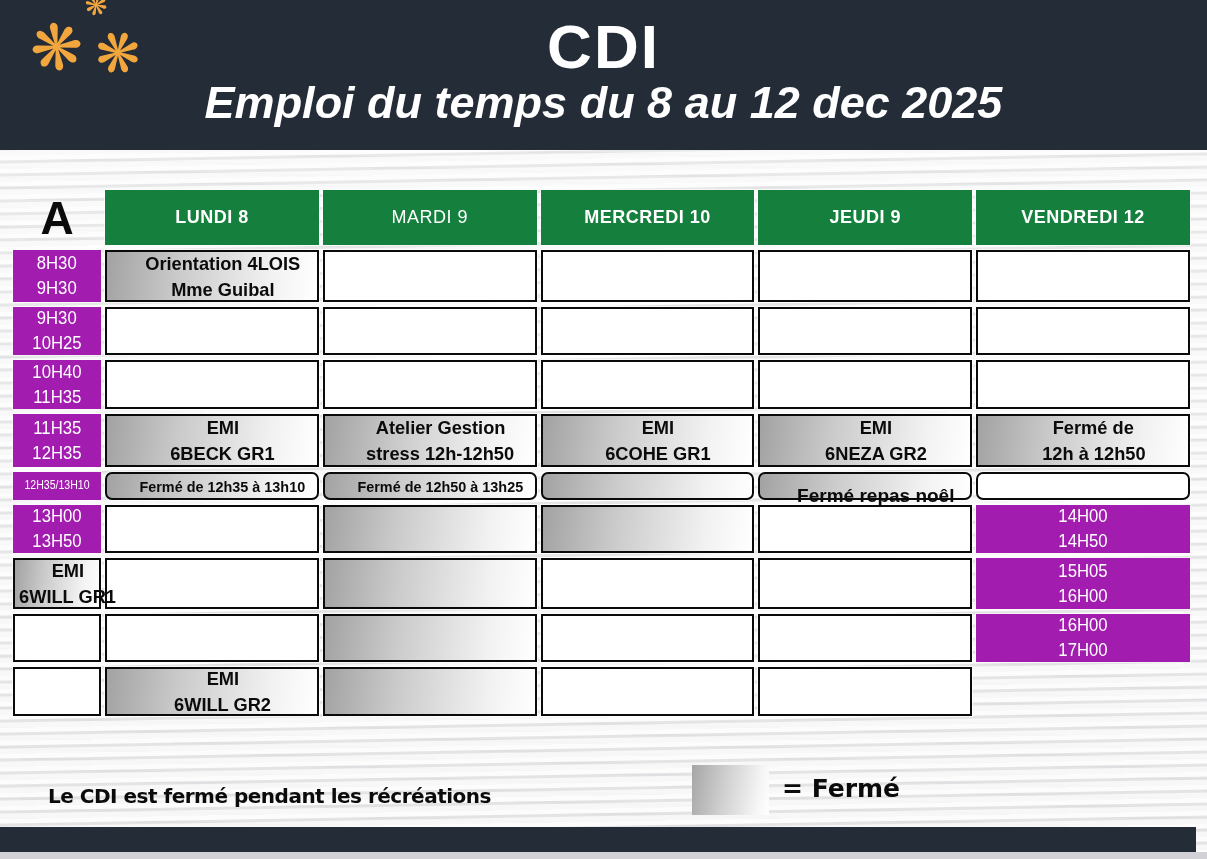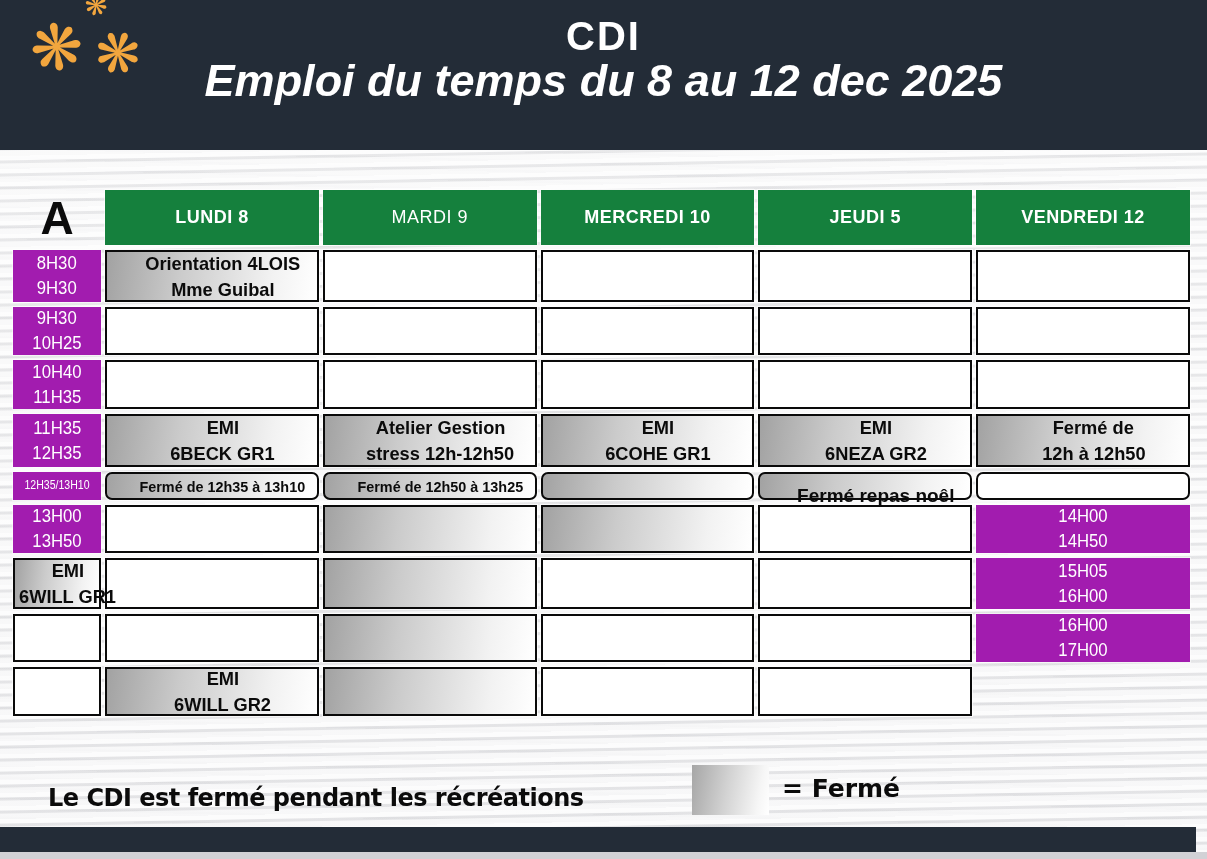--- a/index.html
+++ b/index.html
@@ -20,21 +20,21 @@
   .header{
     position:absolute;left:0;top:0;width:1207px;height:150px;
     background:#232c37;color:#fff;text-align:center;
   }
   .stars{position:absolute;left:22px;top:-10px;width:150px;height:110px;color:#f2a63e;}
   .stars span{position:absolute;display:inline-block;line-height:1;}
   .star-small{left:62px;top:2px;font-size:28px;transform:rotate(14deg);}
   .star-large{left:8px;top:26px;font-size:64px;transform:rotate(-8deg);}
   .star-right{left:72px;top:36px;font-size:56px;transform:rotate(22deg);}
   .title{
-    font-size:40px;font-weight:800;letter-spacing:2px;line-height:1;
+    font-size:62px;font-weight:800;letter-spacing:2px;line-height:1;
     padding-top:16px;
   }
   .subtitle{
     font-size:45px;font-weight:700;font-style:italic;letter-spacing:0px;
     margin-top:2px;line-height:1;
   }
   
   .timetable{
     position:absolute;left:13px;top:190px;width:1177px;
     display:grid;
@@ -74,21 +74,21 @@
   .cell.closed{
     background:linear-gradient(97deg,#a2a2a2 0%,#cbcbcb 35%,#f2f2f2 78%,#ffffff 100%);
   }
   .cell.r5{font-size:15px;border-radius:7px;}
   .cell.r5.c3 .line{transform:translateY(9px);font-size:19px;white-space:nowrap;}
   .cell .line{transform:scaleX(.96);white-space:nowrap;}
   
   .legend-note{
     position:absolute;left:48px;top:784px;width:620px;
     font-family:"DejaVu Sans", sans-serif;
-    font-size:24px;font-weight:700;color:#0b0b0b;letter-spacing:-0.5px;
+    font-size:20px;font-weight:700;color:#0b0b0b;letter-spacing:-0.5px;
   }
   .legend-swatch{
     position:absolute;left:692px;top:765px;width:77px;height:50px;
     background:linear-gradient(100deg,#a6a6a6 0%,#d2d2d2 45%,#f6f6f6 85%,#fff 100%);
   }
   .legend-eq{
     position:absolute;left:782px;top:774px;
     font-family:"DejaVu Sans", sans-serif;
     font-size:25px;font-weight:700;color:#0b0b0b;
   }
@@ -116,21 +116,21 @@
   <div class="title">CDI</div>
   <div class="subtitle">Emploi du temps du 8 au 12 dec 2025</div>
 </div>
 
 <div class="timetable">
   <div class="corner">A</div>
 
 <div class="day">LUNDI 8</div>
     <div class="day regular">MARDI 9</div>
     <div class="day">MERCREDI 10</div>
-    <div class="day">JEUDI  5</div>
+    <div class="day">JEUDI  9</div>
     <div class="day">VENDREDI 12</div>
     <div class="time">
       <div class="tline">8H30</div>
       <div class="tline">9H30</div>
     </div>
     <div class="cell closed r1 c0">
       <div class="line">Orientation 4LOIS</div>
       <div class="line">Mme Guibal</div>
     </div>
     <div class="cell open r1 c1"></div>

